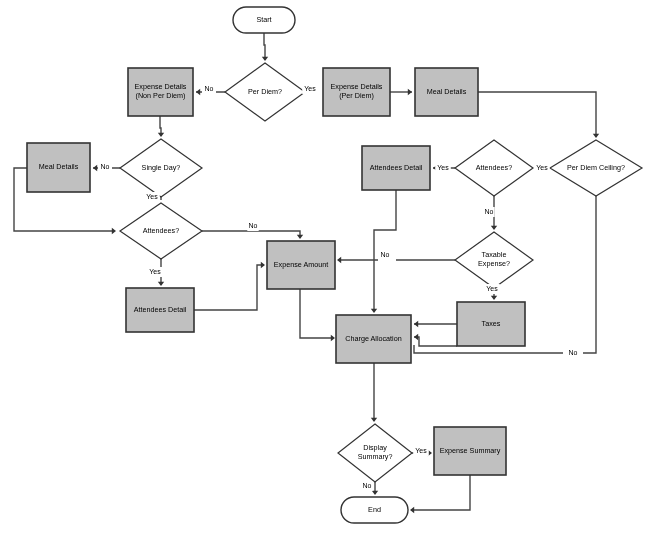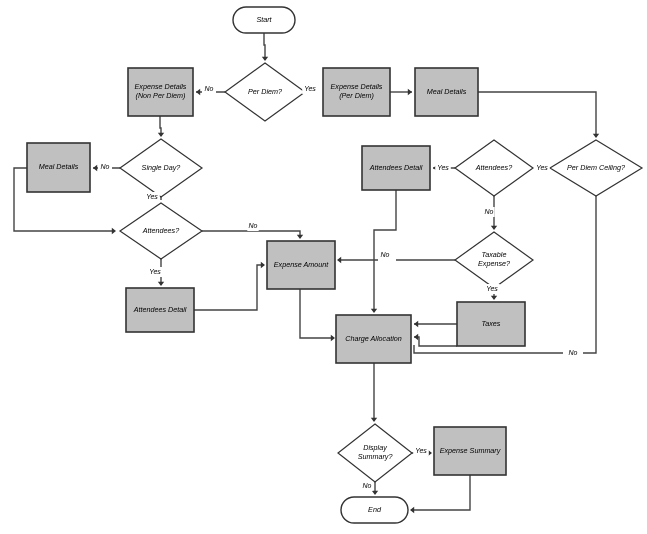--- a/index.html
+++ b/index.html
@@ -10,21 +10,20 @@
   body {
     width: 647px;
     height: 534px;
     font-family: "Liberation Sans", sans-serif;
     overflow: hidden;
   }
   #flowchart-root {
     position: relative;
     width: 647px;
     height: 534px;
-    font-style: italic;
   }
   svg#flow-svg {
     display: block;
     width: 647px;
     height: 534px;
   }
   .node-shape {
     fill: #c0c0c0;
     stroke: #333333;
     stroke-width: 1.6;

